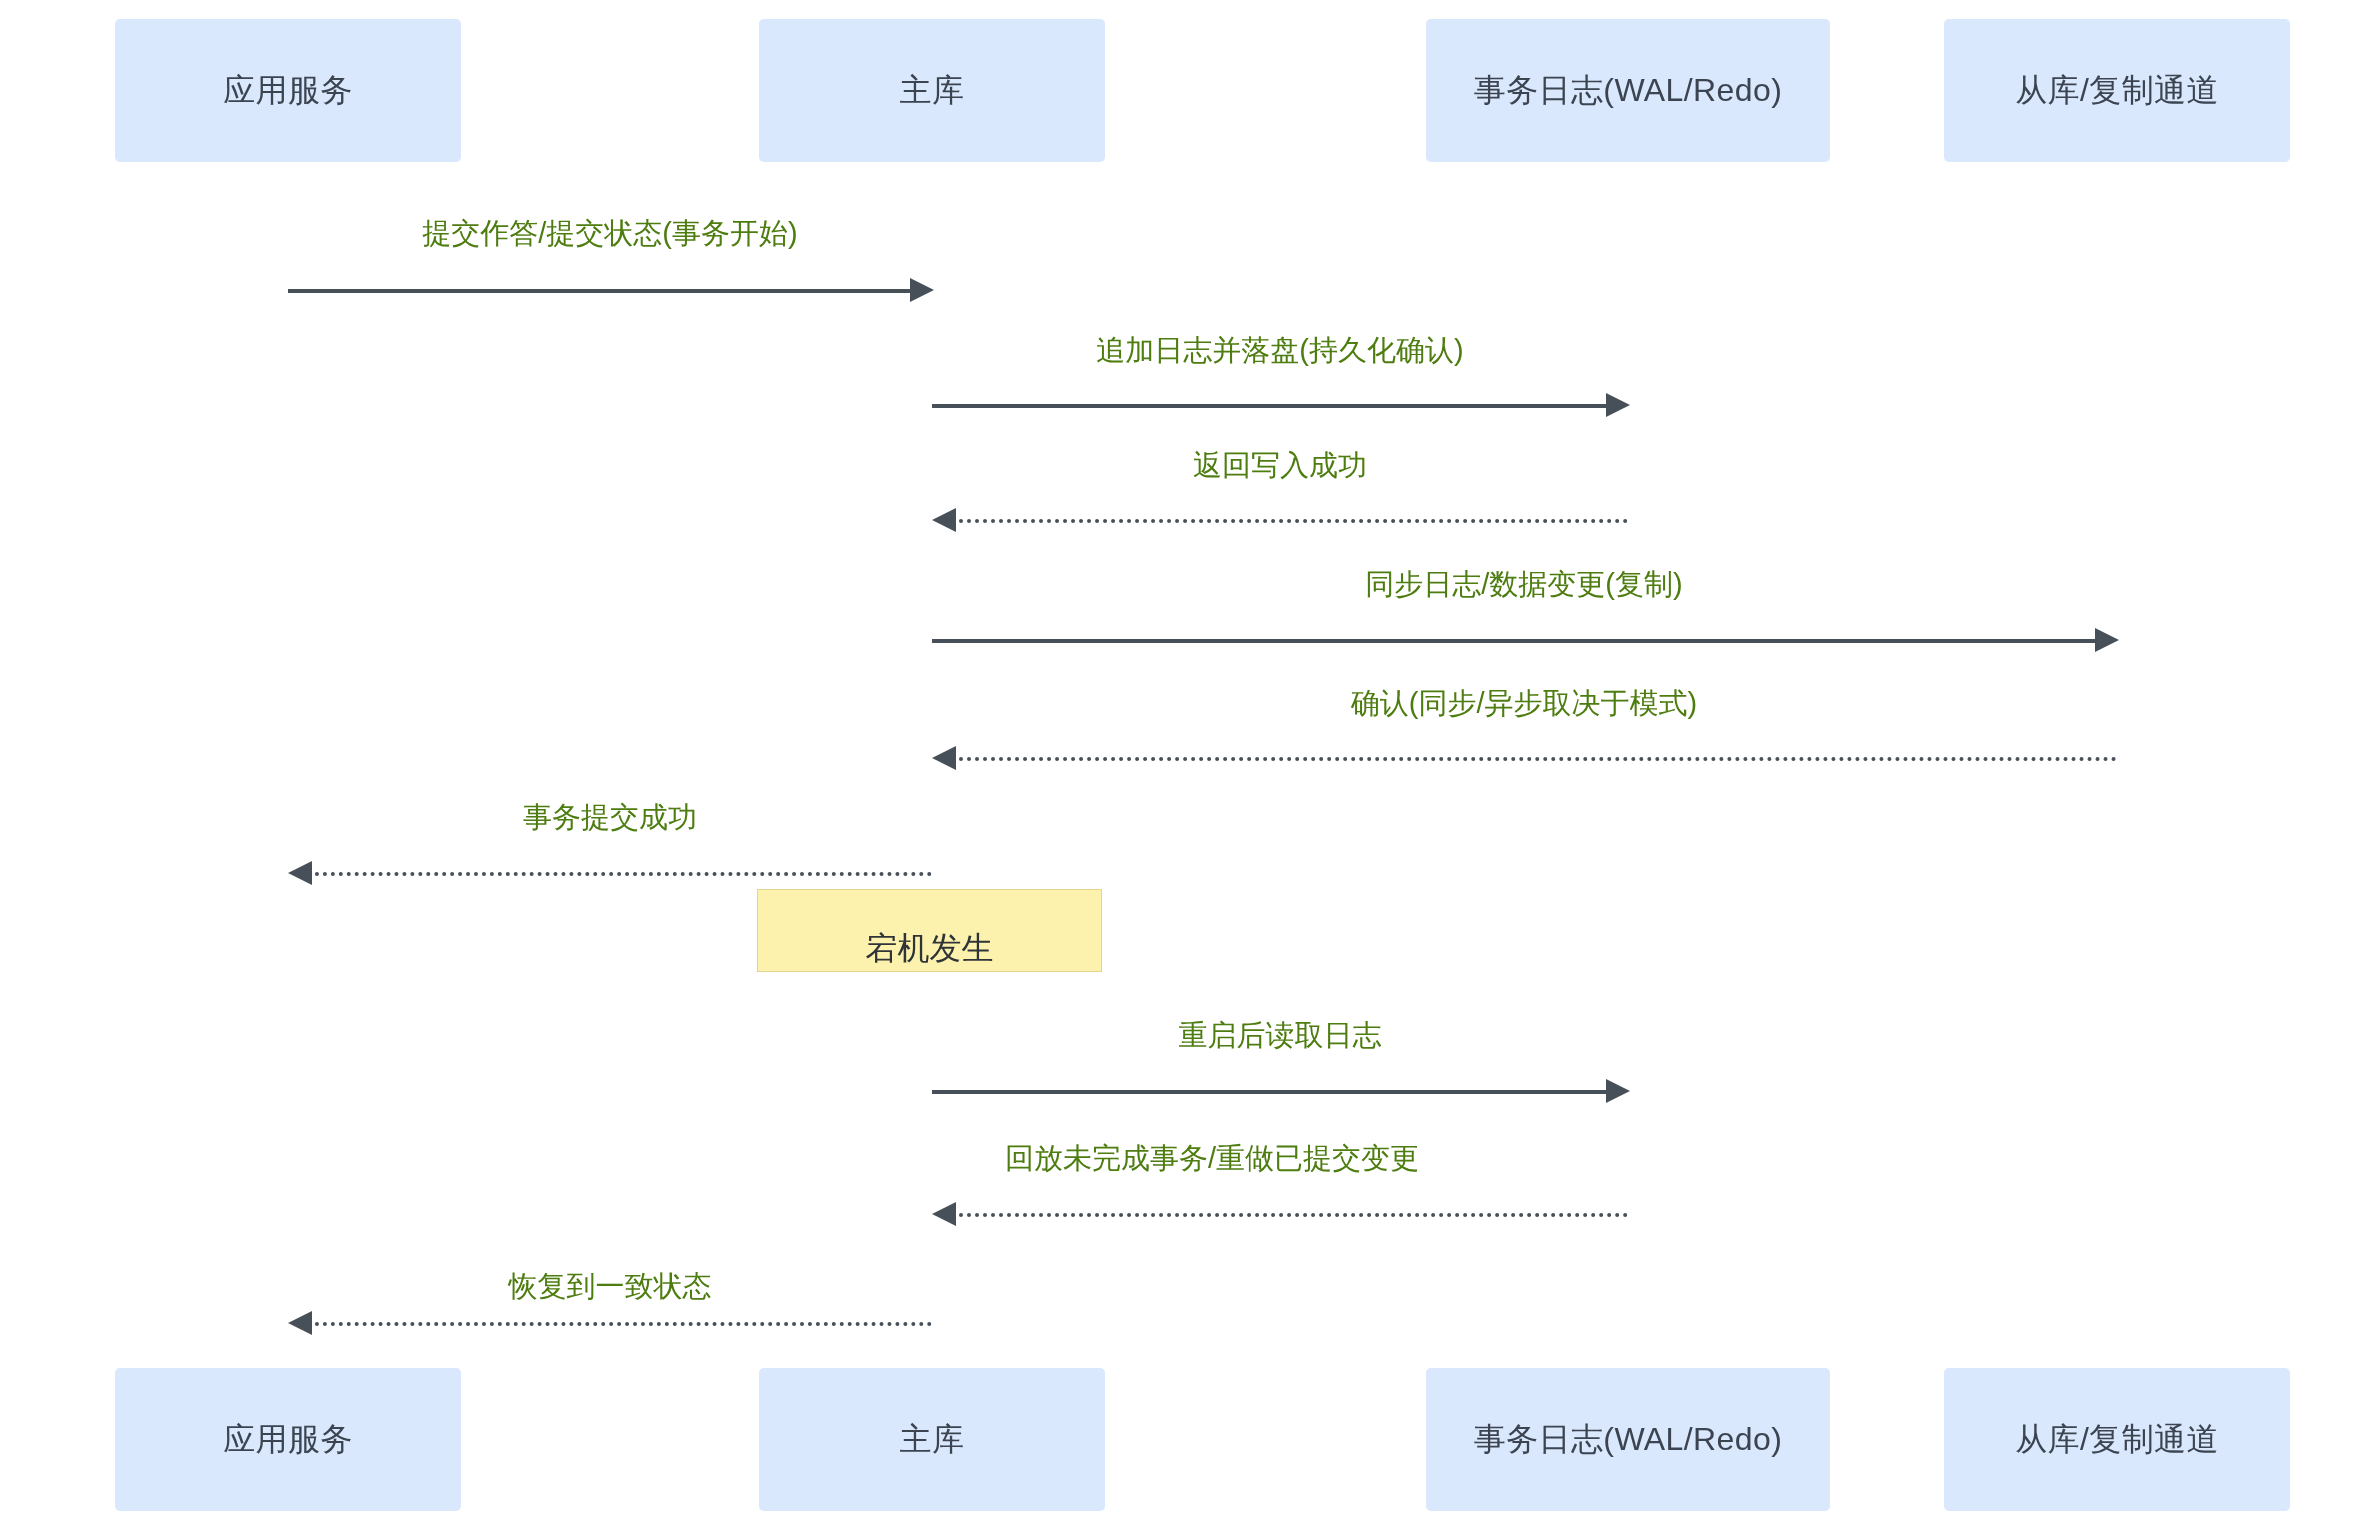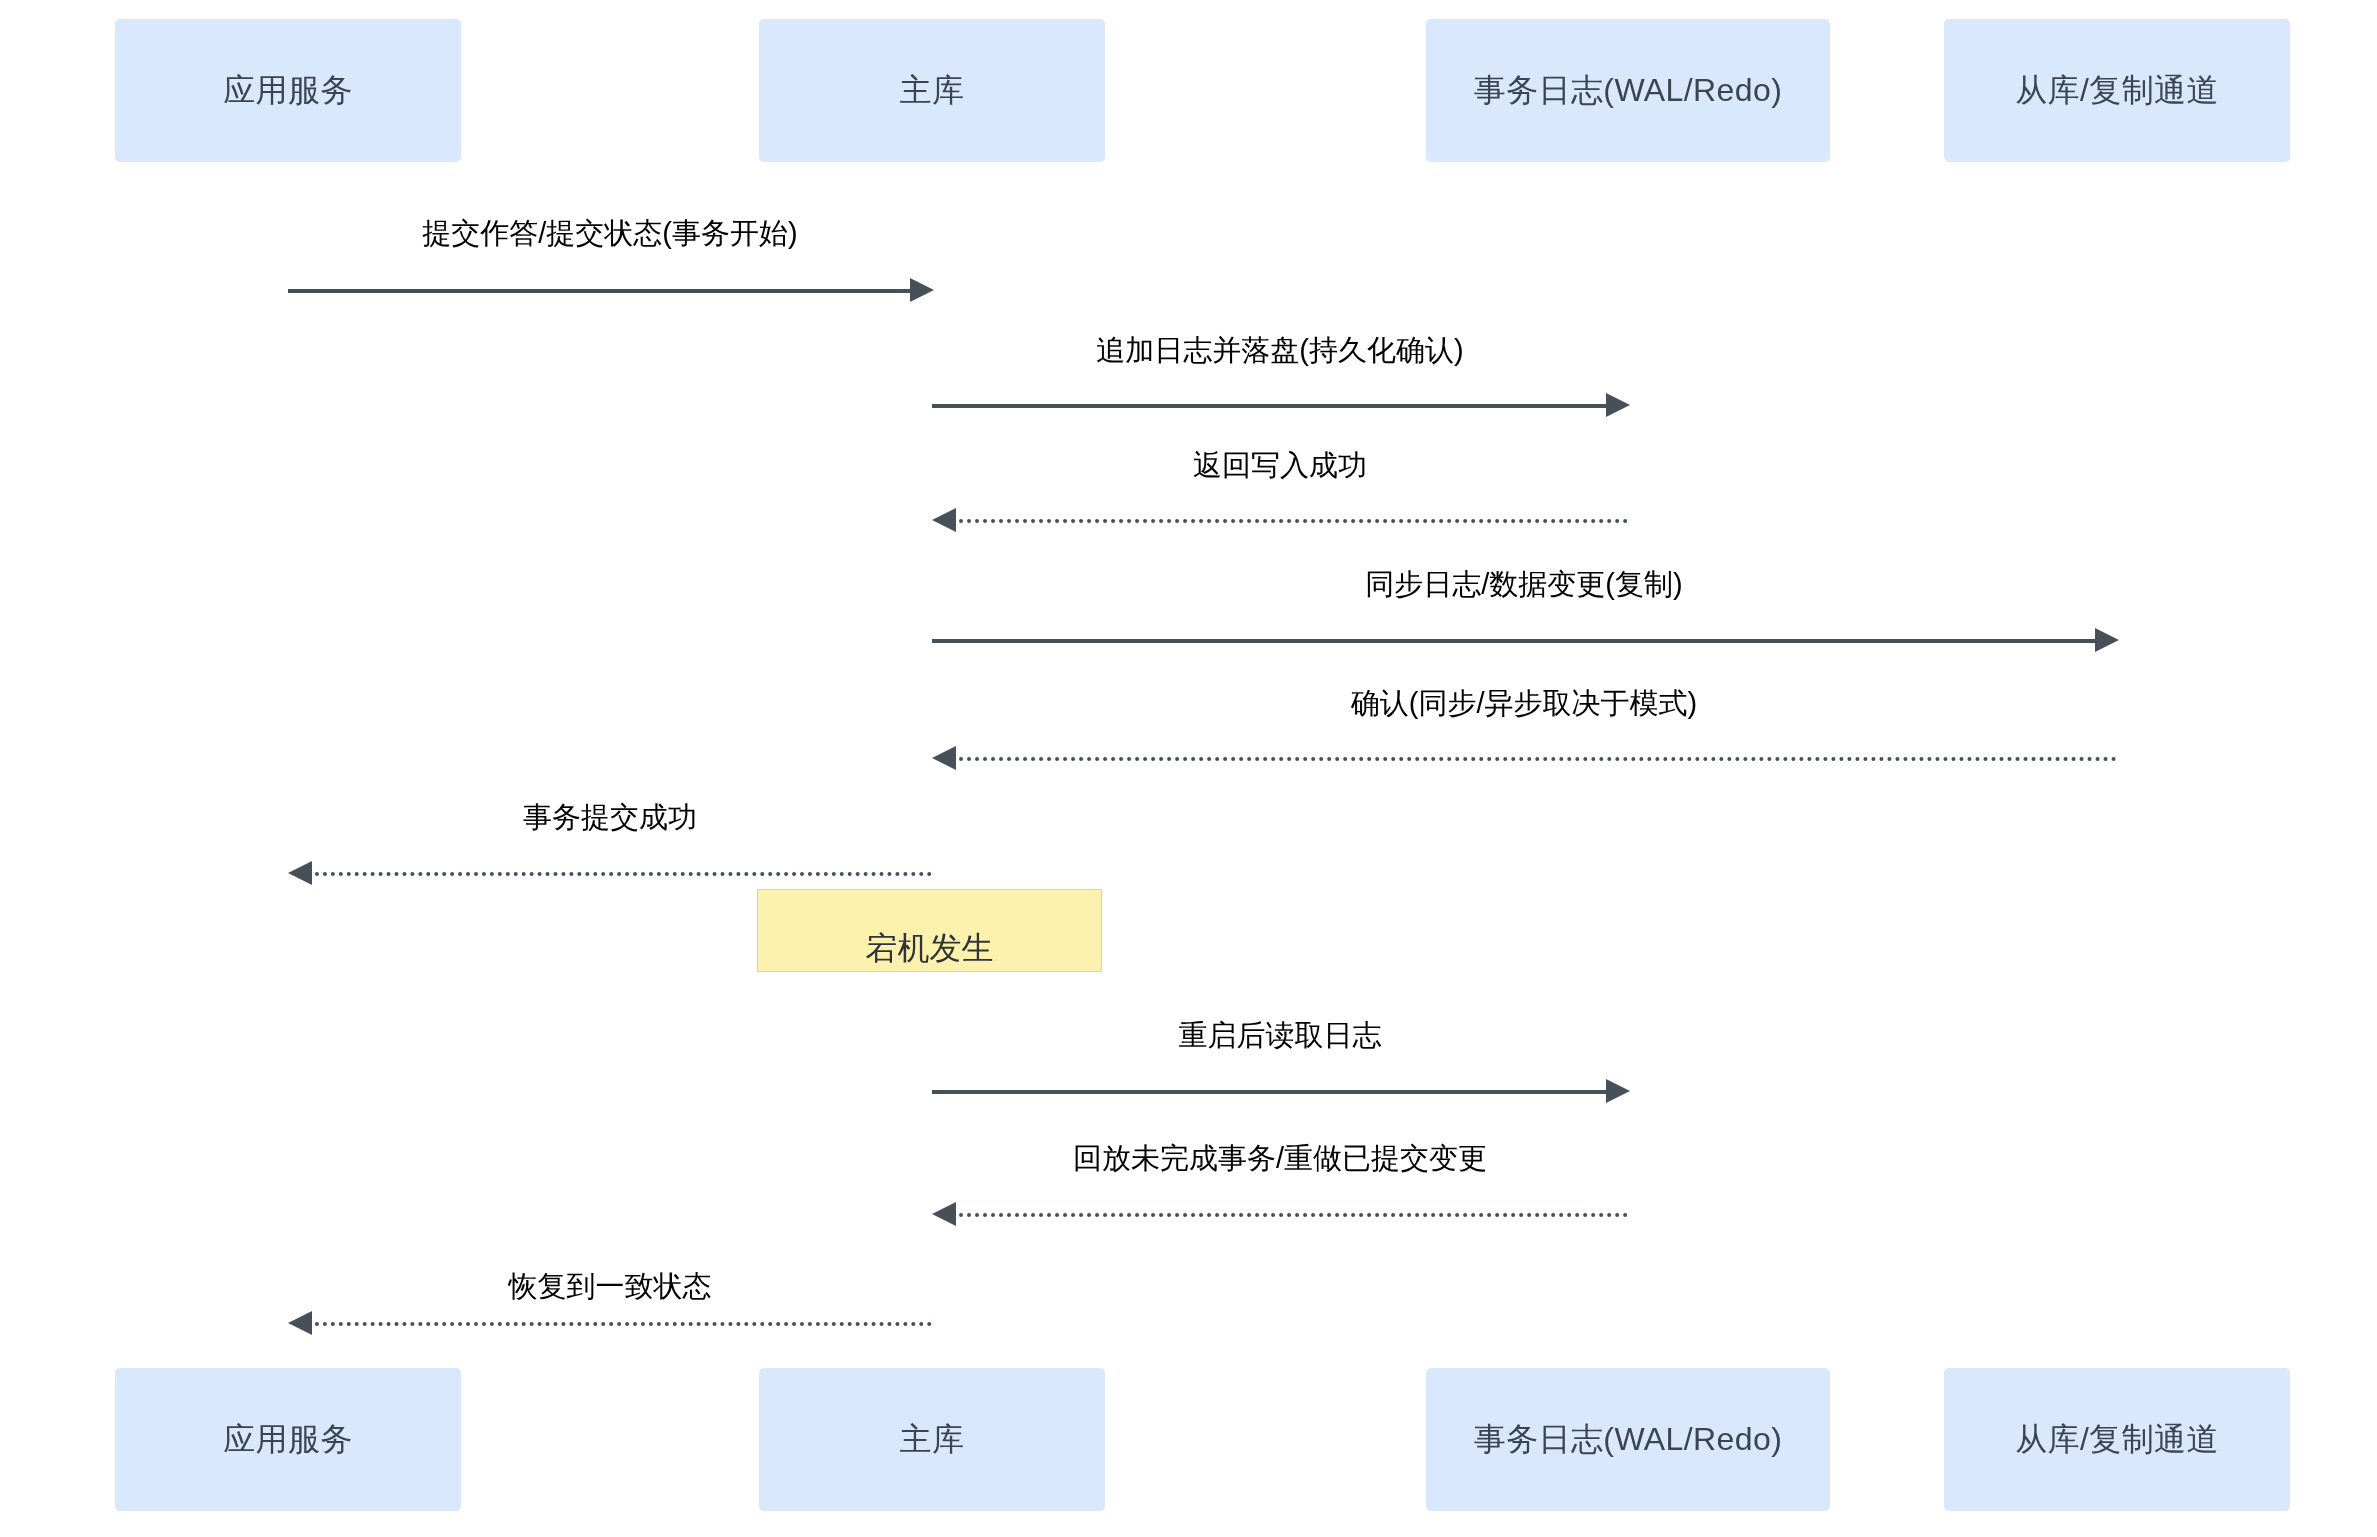--- a/index.html
+++ b/index.html
@@ -60,21 +60,21 @@
     border-bottom: 12px solid transparent;
     border-left: 24px solid #474f59;
   }
   .arrowhead.left {
     border-top: 12px solid transparent;
     border-bottom: 12px solid transparent;
     border-right: 24px solid #474f59;
   }
   .msg-label {
     position: absolute;
-    color: #000000;
+    color: #4d7c0f;
     font-size: 29px;
     white-space: nowrap;
     transform: translateX(-50%);
     line-height: 1.2;
   }
   .note-box {
     position: absolute;
     background: #fcf2ad;
     border: 1.6px solid #e3d58e;
     display: flex;
@@ -142,21 +142,21 @@
       <div class="msg-label" style="left: 610px; top: 800px;">事务提交成功</div>
       <div class="msg" style="left: 932px; top: 1090px; width: 696px;">
         <div class="msg-line" style="left: 0px; width: 677px;"></div>
         <div class="arrowhead right" style="left: 674px;"></div>
       </div>
       <div class="msg-label" style="left: 1280px; top: 1018px;">重启后读取日志</div>
       <div class="msg" style="left: 932px; top: 1213px; width: 696px;">
         <div class="msg-line dashed" style="left: 19px; width: 677px;"></div>
         <div class="arrowhead left" style="left: 0px;"></div>
       </div>
-      <div class="msg-label" style="left: 1280px; top: 1141px;">回放未完成事务/重做已提交变更</div>
+      <div class="msg-label" style="left: 1212px; top: 1141px;">回放未完成事务/重做已提交变更</div>
       <div class="msg" style="left: 288px; top: 1322px; width: 644px;">
         <div class="msg-line dashed" style="left: 19px; width: 625px;"></div>
         <div class="arrowhead left" style="left: 0px;"></div>
       </div>
       <div class="msg-label" style="left: 610px; top: 1251px; margin-top: 18px;">恢复到一致状态</div>
     </div>
   <div id="layer-notes">
       <div class="note-box" style="left: 757px; top: 889px; width: 345px; height: 83px;">
         <span>宕机发生</span>
       </div>

